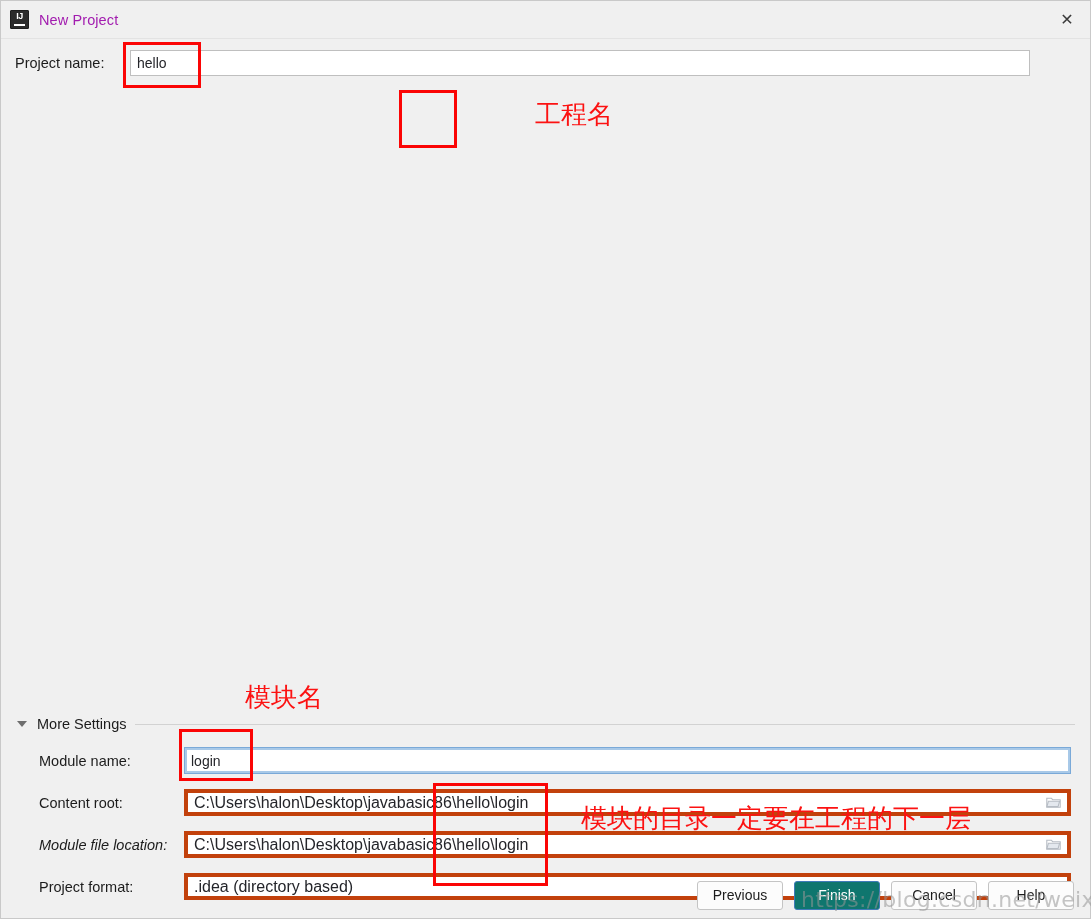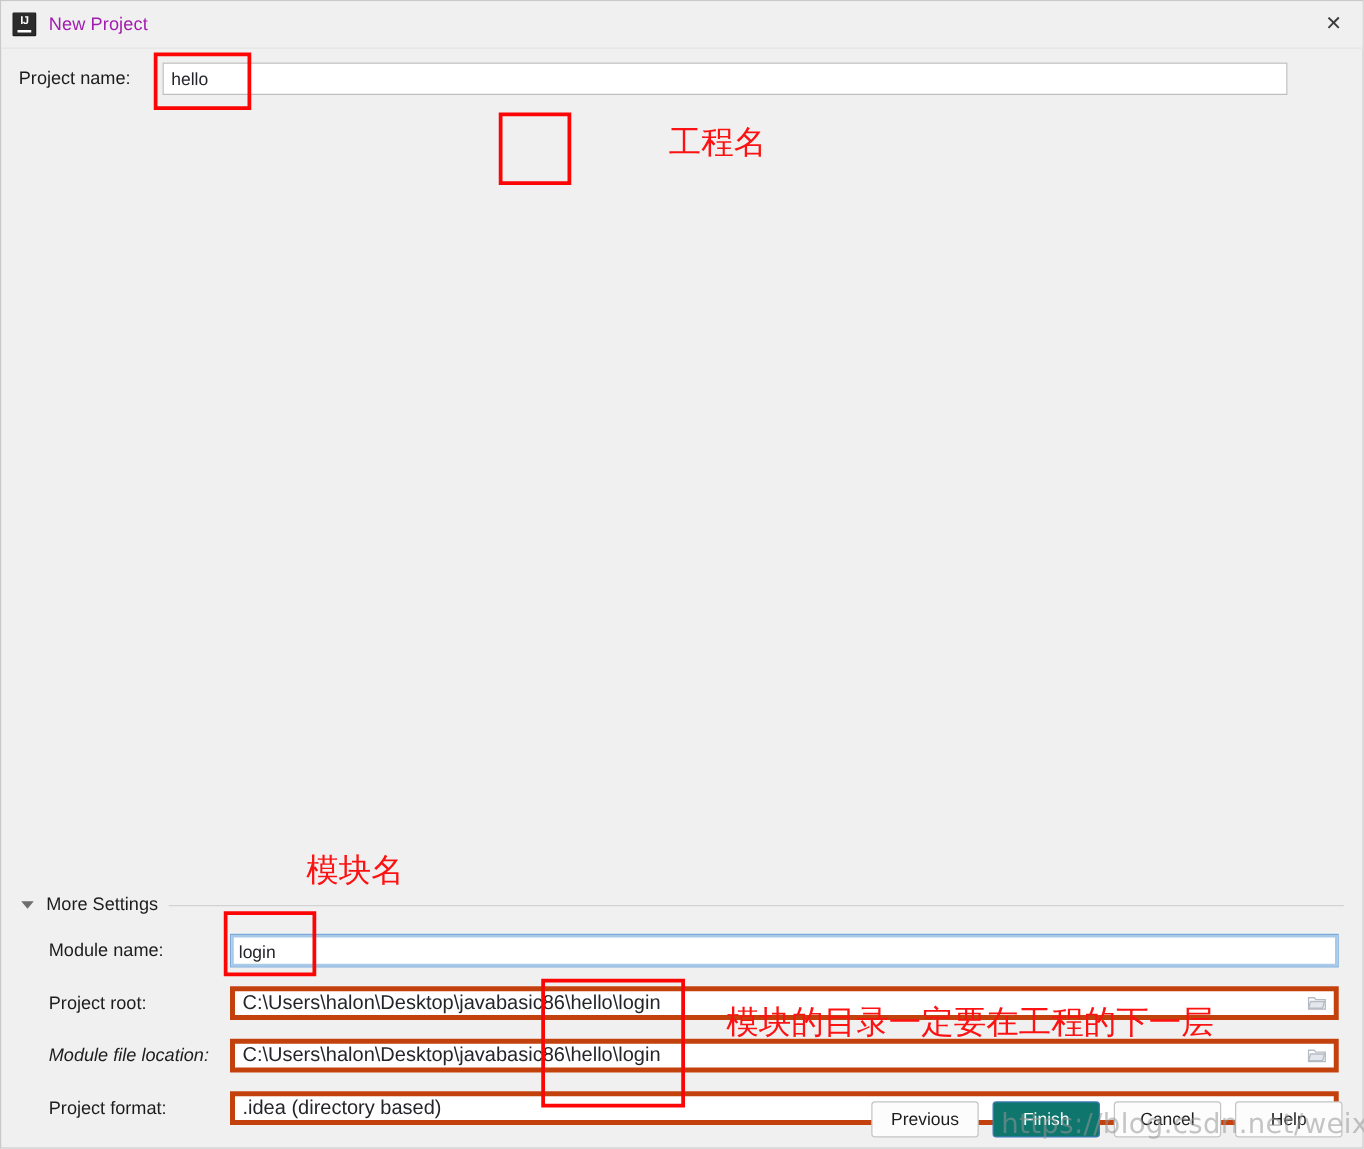--- a/index.html
+++ b/index.html
@@ -287,21 +287,21 @@
       <div id="ms-label">More Settings</div>
       <div id="ms-rule"></div>
     </div>
 
     <div class="field-row" style="left:38px; top:708px; height:27px;">
       <div class="field-label" style="width:145px;">Module name:</div>
       <div class="textfield focused" style="width:887px; height:27px;">login</div>
     </div>
 
     <div class="field-row" style="left:38px; top:750px; height:27px;">
-      <div class="field-label" style="width:145px;">Project root:</div>
+      <div class="field-label" style="width:145px;">Content root:</div>
       <div class="inset-field" style="width:887px;">
         <span class="val">C:\Users\halon\Desktop\javabasic86\hello\login</span>
         <span class="inner-icon">
           <svg width="15" height="13" viewBox="0 0 15 13" aria-hidden="true">
             <path d="M0.8 2.2h4.6l1.2 1.5h7.6v7.6H0.8z" fill="#ffffff" stroke="#b6bcc4" stroke-width="1.1"></path>
             <path d="M2.4 5.2h11.2l-1.5 5.4H0.9z" fill="#e4e8ee" stroke="#b6bcc4" stroke-width="1.1"></path>
           </svg>
         </span>
       </div>
     </div>

